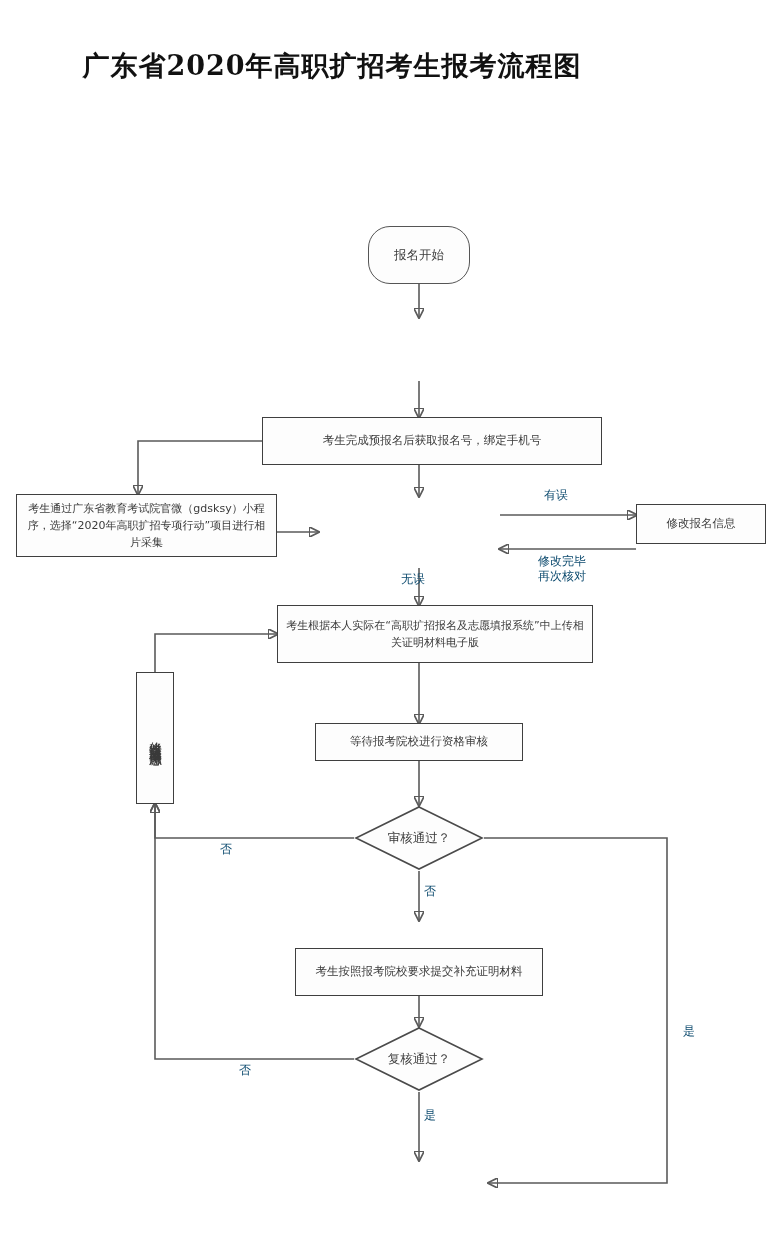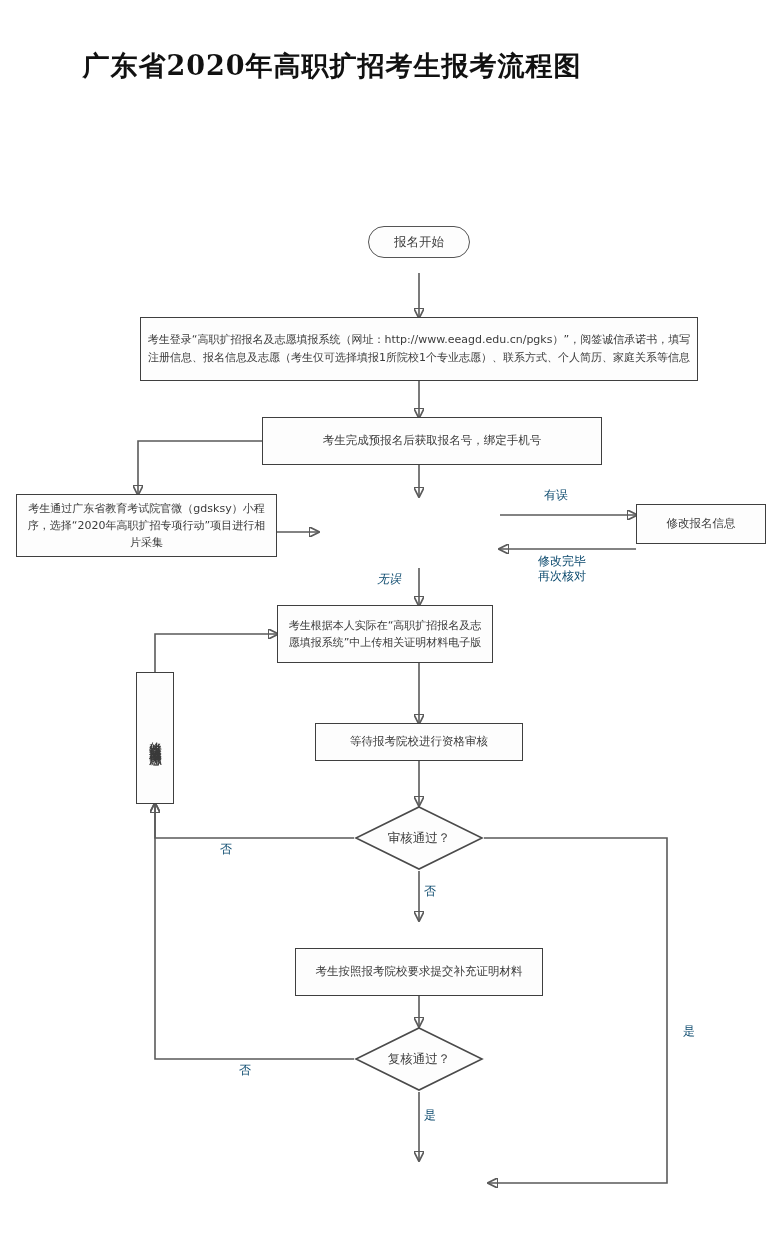--- a/index.html
+++ b/index.html
@@ -158,42 +158,39 @@
 
     <path d="M 484 838 L 667 838 L 667 1183 L 489 1183" marker-end="url(#arrow)"></path>
 
     <line x1="419" y1="968" x2="419" y2="1026" marker-end="url(#arrow)"></line>
 
     <path d="M 354 1059 L 155 1059 L 155 804" marker-end="url(#arrow)"></path>
 
     <line x1="419" y1="1092" x2="419" y2="1160" marker-end="url(#arrow)"></line>
   </svg>
 
-  <div class="node terminal" style="left:368px; top:226px; width:102px; height:32px;">
+  <div class="node terminal" style="left:368px; top:226px; width:102px; height:58px;">
     <span>报名开始</span>
   </div>
 
-  <div class="node process" style="left:140px; top:317px; width:558px; height:64px; font-size:11px; line-height:1.6;">
-    <span>考生登录“高职扩招报名及志愿填报系统（网址：http://www.eeagd.edu.cn/pgks）”，阅签诚信承诺书，填写注册信息、报名信息及志愿（考生仅可选择填报1所院校1个专业志愿）、联系方式、个人简历、家庭关系等信息</span>
-  </div>
 
   <div class="node process" style="left:262px; top:417px; width:340px; height:48px;">
     <span>考生完成预报名后获取报名号，绑定手机号</span>
   </div>
 
   <div class="node process" style="left:16px; top:494px; width:261px; height:63px; font-size:11px;">
     <span>考生通过广东省教育考试院官微（gdsksy）小程序，选择“2020年高职扩招专项行动”项目进行相片采集</span>
   </div>
 
 
   <div class="node process" style="left:636px; top:504px; width:130px; height:40px;text-align:center;">
     <span>修改报名信息</span>
   </div>
 
-  <div class="node process" style="left:277px; top:605px; width:216px; height:58px; font-size:11px;">
+  <div class="node process" style="left:277px; top:605px; width:316px; height:58px; font-size:11px;">
     <span>考生根据本人实际在“高职扩招报名及志愿填报系统”中上传相关证明材料电子版</span>
   </div>
 
   <div class="node process vertical" style="left:136px; top:672px; width:38px; height:132px;">
     <span>修改错误信息或修改报考志愿</span>
   </div>
 
   <div class="node process" style="left:315px; top:723px; width:208px; height:38px;">
     <span>等待报考院校进行资格审核</span>
   </div>
@@ -215,21 +212,21 @@
     </svg>
     <div class="dlabel">复核通过？</div>
   </div>
 
 
   <div class="edge-label" style="left:536px; top:488px; width:40px;">有误</div>
 
   <div class="edge-label" style="left:522px; top:554px; width:80px;">修改完毕
 再次核对</div>
 
-  <div class="edge-label" style="left:377px; top:572px; width:34px; text-align:left;font-style:italic;">无误</div>
+  <div class="edge-label" style="left:396px; top:572px; width:34px; text-align:center;">无误</div>
 
   <div class="edge-label" style="left:209px; top:842px; width:34px;">否</div>
 
   <div class="edge-label" style="left:424px; top:884px; width:34px; text-align:left;">否</div>
 
   <div class="edge-label" style="left:672px; top:1024px; width:34px;">是</div>
 
   <div class="edge-label" style="left:228px; top:1063px; width:34px;">否</div>
 
   <div class="edge-label" style="left:424px; top:1108px; width:34px; text-align:left;">是</div>

